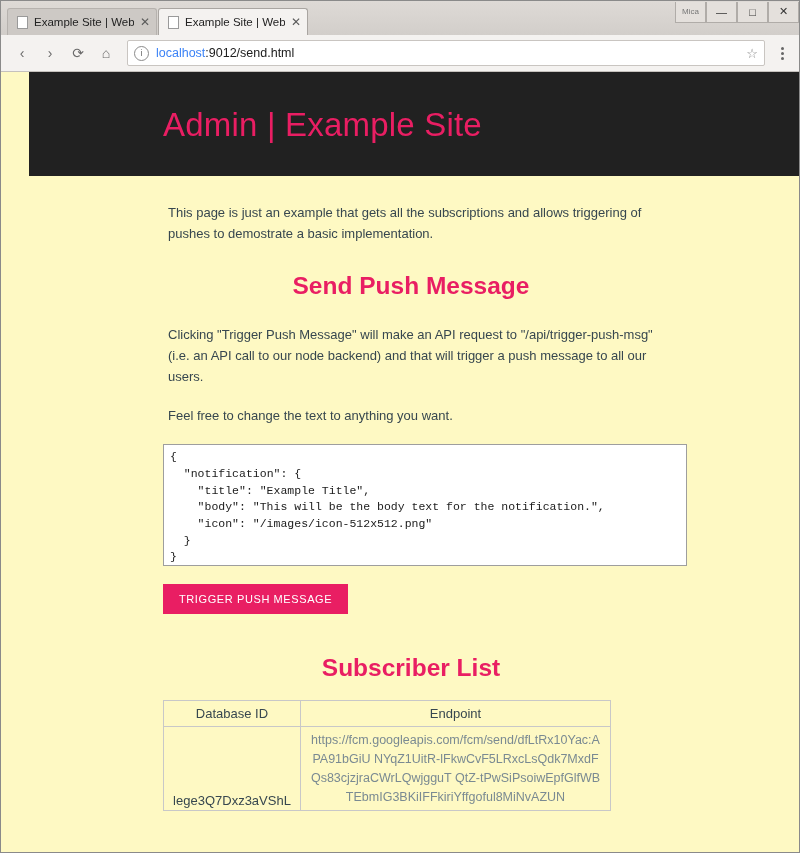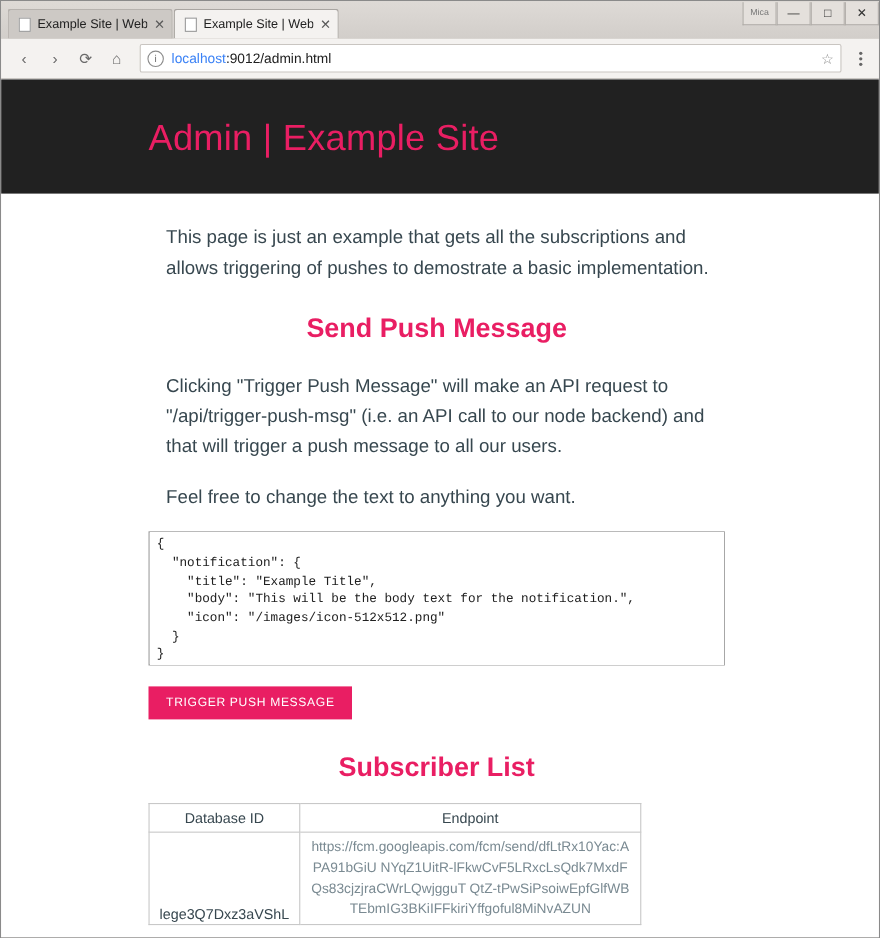--- a/index.html
+++ b/index.html
@@ -168,57 +168,58 @@
   }
   .menu-dots i {
     width: 3px; height: 3px; border-radius: 50%;
     background: #666;
     display: block;
   }
 
   
   .viewport {
     flex: 1 1 auto;
-    background: #ffffff;
+    background: #fef9c3;
     overflow: hidden;
     position: relative;
+    padding-left: 28px;
   }
 
   .page-header {
     background: #212121;
     padding: 34px 0 32px 0;
   }
   .page-header h1 {
     margin: 0;
     padding-left: 134px;
     color: #e91e63;
     font-size: 33px;
     font-weight: 400;
     letter-spacing: 0.2px;
   }
 
   .content {
     padding: 26px 140px 0 134px;
     color: #37474f;
   }
   .content p {
-    margin: 0 0 18px 16px;
-    font-size: 17px;
+    margin: 0 0 18px 5px;
+    font-size: 13px;
     line-height: 1.62;
     color: #37474f;
   }
   .content h2 {
     color: #e91e63;
     font-size: 24.5px;
     font-weight: 700;
     margin: 28px 0 24px 0;
     text-align: center;
   }
   .content h2.sub-list {
-    margin-top: 30px;
+    margin-top: 40px;
     margin-bottom: 18px;
   }
 
   textarea.json-box {
     width: 524px;
     height: 122px;
     box-sizing: border-box;
     border: 1px solid #9e9e9e;
     padding: 4px 6px;
     font-family: "Liberation Mono", monospace;
@@ -301,21 +302,21 @@
 
   <div class="toolbar">
     <div class="tb-icon">‹</div>
     <div class="tb-icon">›</div>
     <div class="tb-icon">⟳</div>
     <div class="tb-icon">⌂</div>
 
     <div class="omnibox">
       <span class="info-icon">i</span>
       <span class="url-host">localhost</span>
-      <span class="url-rest">:9012/admin.html</span>
+      <span class="url-rest">:9012/send.html</span>
       <span class="star">☆</span>
     </div>
 
     <div class="menu-dots">
       <i></i>
         <i></i>
         <i></i>
     </div>
   </div>
 

